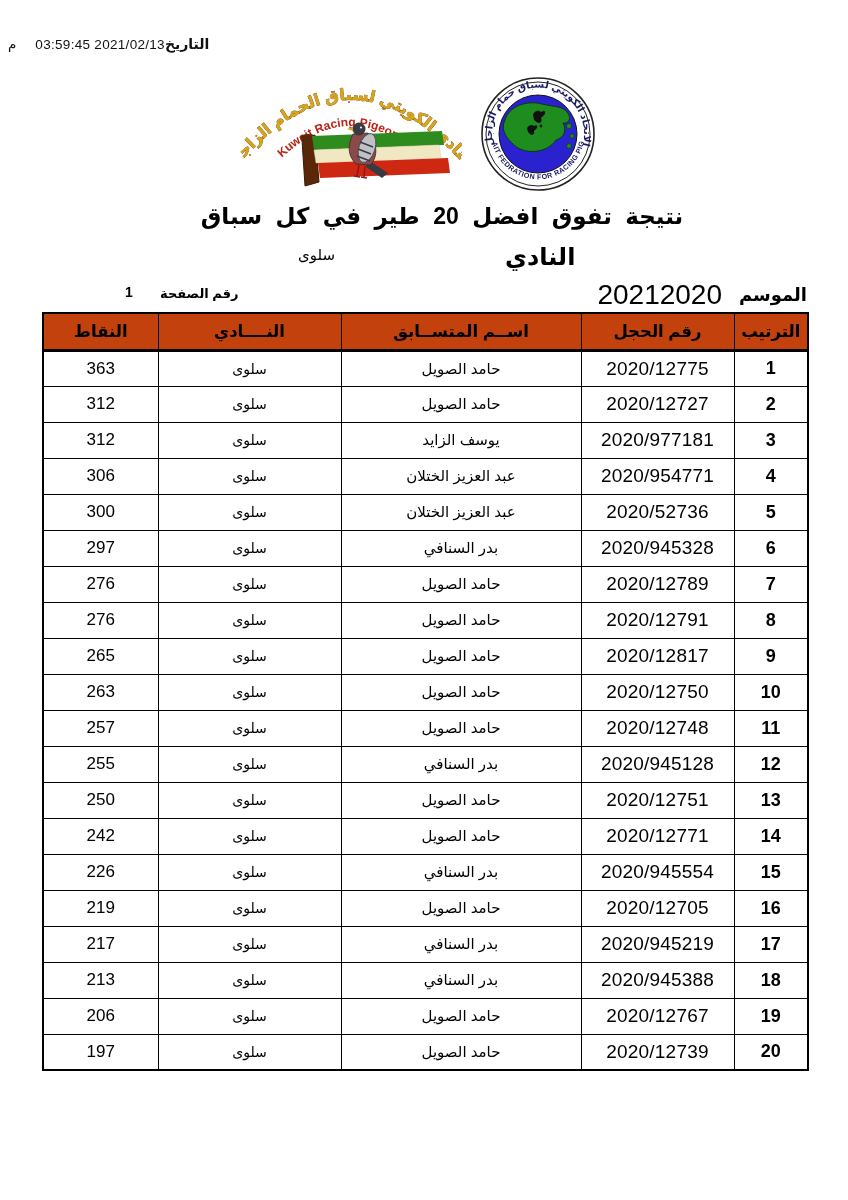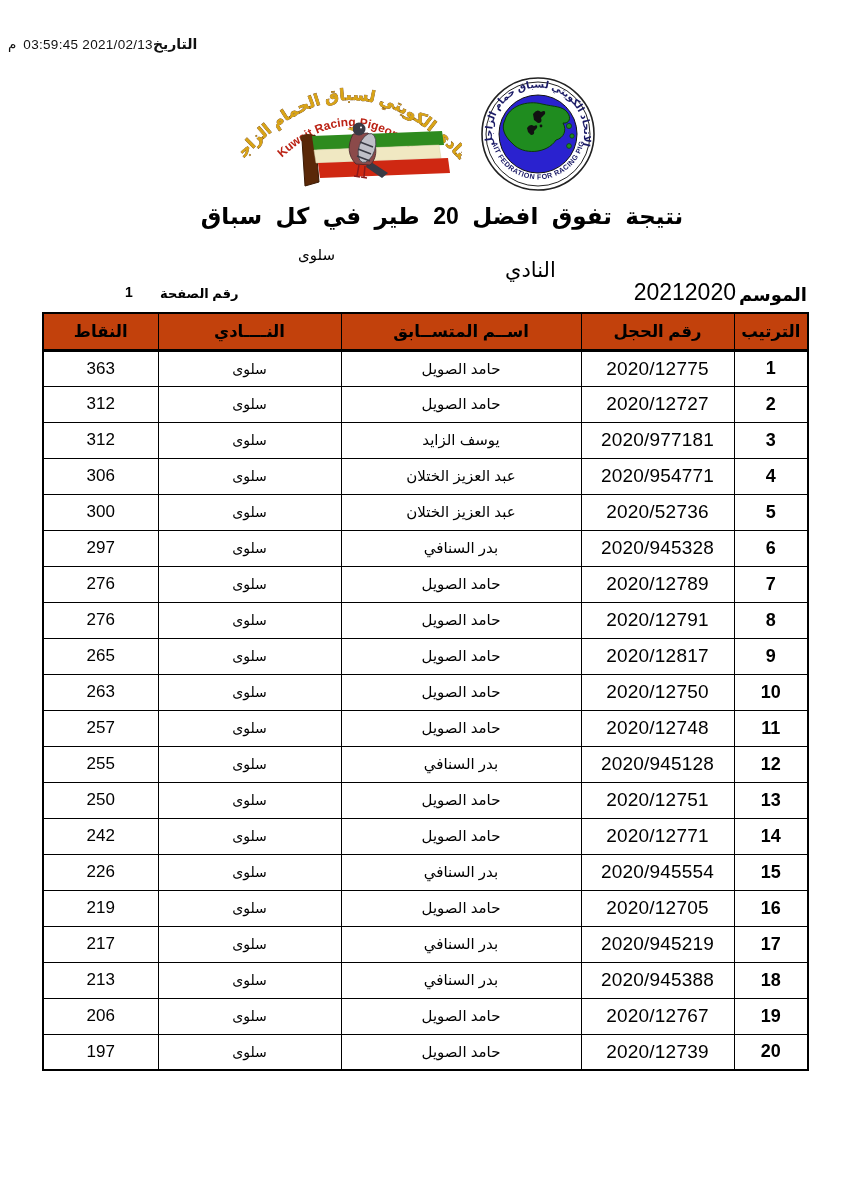--- a/index.html
+++ b/index.html
@@ -10,45 +10,45 @@
     font-family: "Liberation Sans", "DejaVu Sans", sans-serif;
   }
 
   
   .date-line {
     position: absolute; top: 36px; left: 8px;
     display: flex; direction: ltr; align-items: baseline;
     font-size: 13.5px; color: #111;
   }
   .date-line .meridiem { margin-right: 7px; }
-  .date-line .datetime { letter-spacing: .3px; }
+  .date-line .datetime { letter-spacing: .3px; margin-left: 12px; }
   .date-line .date-label { font-weight: bold; font-size: 14px; }
 
   
   .club-logo { position: absolute; left: 240px; top: 74px; width: 222px; height: 122px; }
   .fed-logo  { position: absolute; left: 463px; top: 74px; width: 150px; height: 120px; }
 
   
   .report-title {
     position: absolute; top: 203px; left: 0; width: 100%;
     text-align: center; direction: rtl;
     font-size: 23px; font-weight: bold; word-spacing: 7px; padding-left: 36px;
   }
   .club-label {
-    position: absolute; top: 258px; left: 505px;
-    font-size: 21px; font-weight: normal; direction: rtl;
+    position: absolute; top: 243px; left: 505px;
+    font-size: 24px; font-weight: bold; direction: rtl;
   }
   .club-value {
     position: absolute; top: 246px; left: 298px;
     font-size: 15px; direction: rtl;
   }
 
   
   .season-label { position: absolute; top: 284px; right: 41px; font-size: 18px; font-weight: bold; }
-  .season-value { position: absolute; top: 279px; right: 112px; font-size: 23px; direction: ltr; }
+  .season-value { position: absolute; top: 279px; right: 126px; font-size: 28px; direction: ltr; }
   .pagenum-label { position: absolute; top: 286px; left: 160px; font-size: 13px; font-weight: bold; }
   .pagenum-value { position: absolute; top: 284px; left: 125px; font-size: 14px; font-weight: bold; }
 
   
   .results-table {
     position: absolute; top: 312px; left: 42px; width: 765px;
     border-collapse: collapse; direction: rtl; table-layout: fixed;
     border: 2px solid #000;
   }
   .results-table th {

